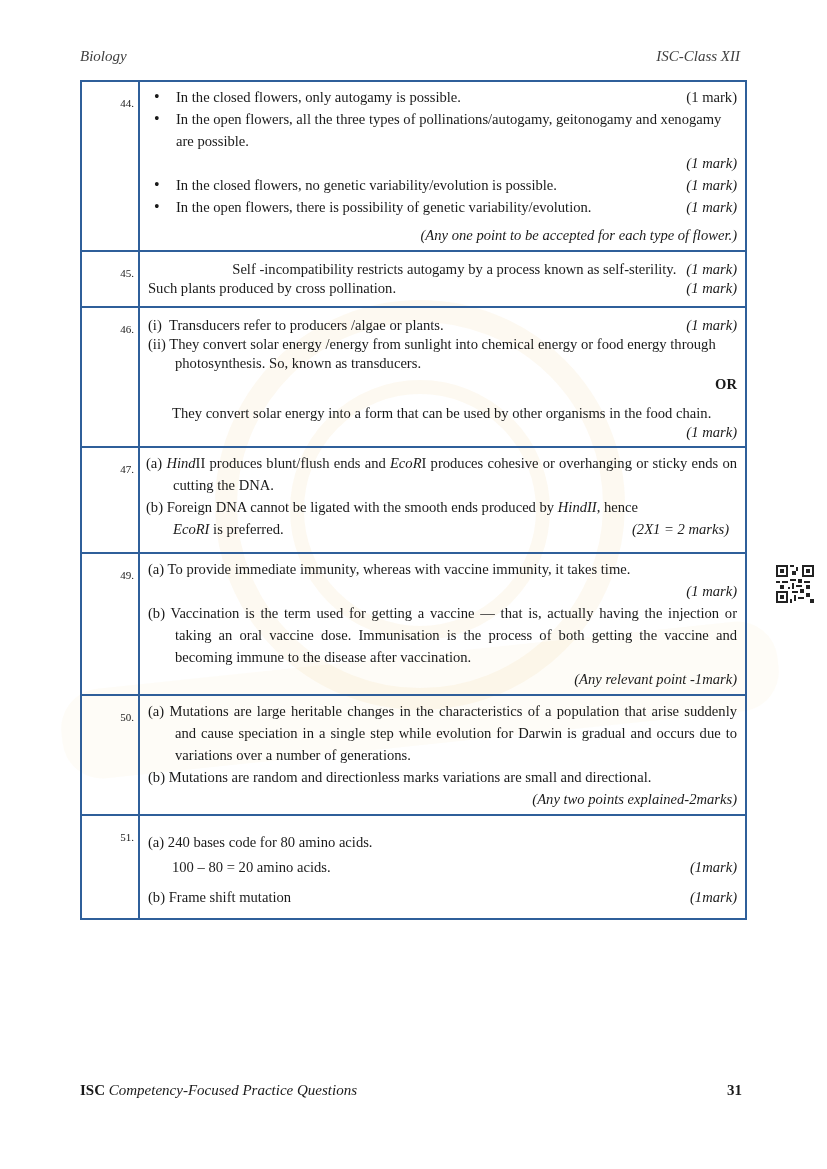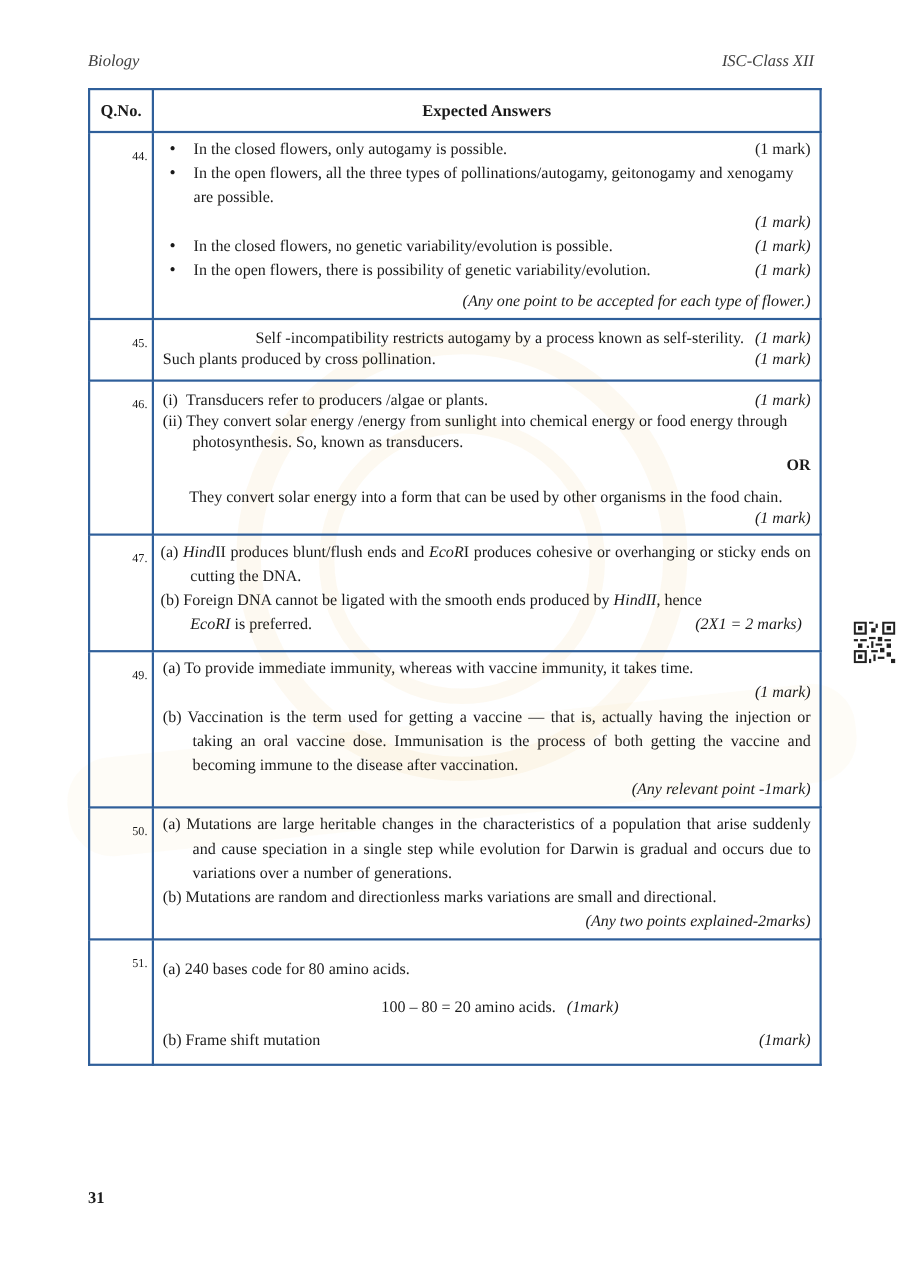--- a/index.html
+++ b/index.html
@@ -80,24 +80,20 @@
 <div class="watermark"></div>
 <div class="watermark-inner"></div>
 
 <div class="header">
   <span>Biology</span>
   <span>ISC-Class XII</span>
 </div>
 
 <table class="answers">
   <tbody>
-      <tr>
-    <th>Q.No.</th>
-    <th>Expected Answers</th>
-  </tr>
 
   <tr>
     <td class="qno">44.</td>
     <td class="ans">
       <ul class="bullets">
         <li>
               <div class="line">
                 <span>In the closed flowers, only autogamy is possible.</span>
                 <span class="mark upright">(1 mark)</span>
               </div>
@@ -183,21 +179,21 @@
       <div class="hang justify"><span>(a)</span> <span>Mutations are large heritable changes in the characteristics of a population that arise suddenly and cause speciation in a single step while evolution for Darwin is gradual and occurs due to variations over a number of generations.</span></div>
       <div class="hang"><span>(b)</span> <span>Mutations are random and directionless marks variations are small and directional.</span></div>
       <div class="right"><span class="mark">(Any two points explained-2marks)</span></div>
     </td>
   </tr>
 
   <tr>
     <td class="qno">51.</td>
     <td class="ans" style="padding-top:16px;padding-bottom:6px;line-height:30px;">
       <div style="line-height:20px;"><span>(a)</span> <span>240 bases code for 80 amino acids.</span></div>
-      <div class="line" style="padding-left:24px;margin-top:10px;justify-content:center;">
+      <div class="line" style="padding-left:24px;margin-top:0;">
             <span>100 – 80 = 20 amino acids.</span>
             <span class="mark">(1mark)</span>
           </div>
       <div class="line">
             <span><span>(b)</span> <span>Frame shift mutation</span></span>
             <span class="mark">(1mark)</span>
           </div>
     </td>
   </tr>
 </tbody>
@@ -234,14 +230,15 @@
       <rect x="15" y="14" width="2" height="2"></rect>
         <rect x="9" y="15" width="1" height="3"></rect>
         <rect x="11" y="16" width="3" height="1"></rect>
       <rect x="17" y="17" width="2" height="2"></rect>
         <rect x="7" y="17" width="1" height="2"></rect>
     </g>
   </svg>
 </div>
 
 <div class="footer">
+  <span><b>ISC</b> <i>Competency-Focused Practice Questions</i></span>
   <b>31</b>
 </div>
 
 </body></html>

